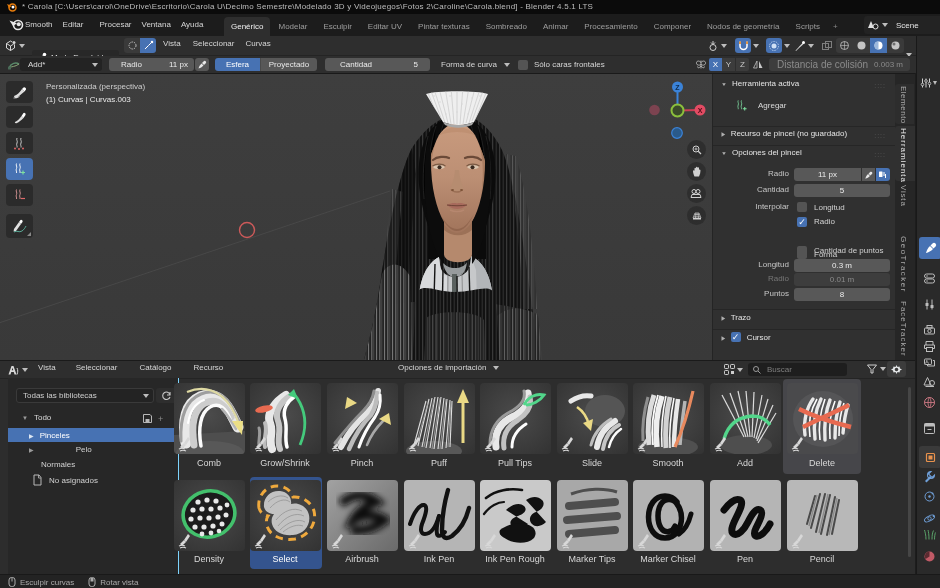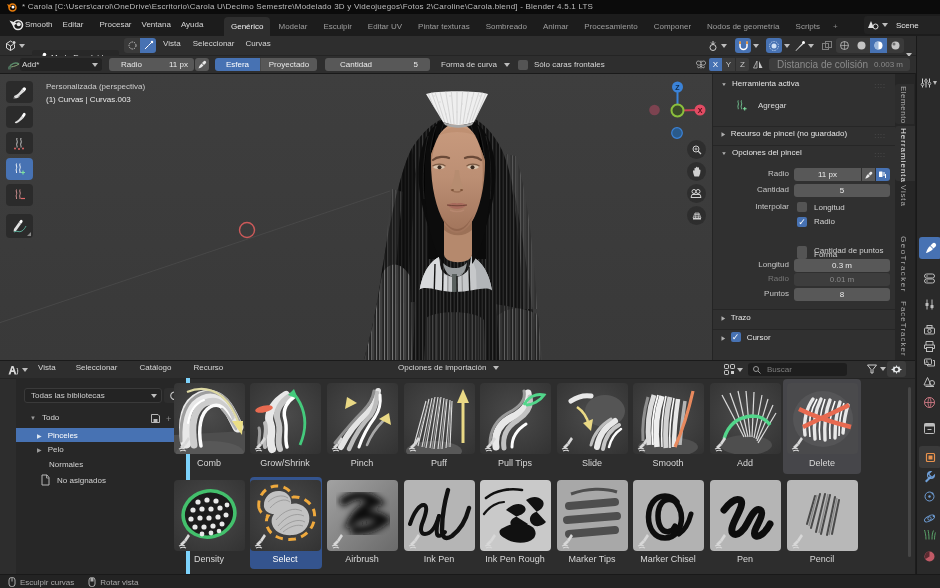--- a/index.html
+++ b/index.html
@@ -167,21 +167,21 @@
 
 <div class="abs" style="left:0;top:56px;width:940px;height:17px;background:#2e2e2e;">
 
   <svg class="abs" style="left:7px;top:2px" width="14" height="13" viewBox="0 0 28 26">
     <path d="M4 20 C8 10 18 8 24 12" fill="none" stroke="#5a8a6a" stroke-width="3"></path>
     <path d="M4 20 C10 16 16 18 24 12" fill="none" stroke="#8aa878" stroke-width="2"></path>
     <rect x="2" y="17" width="6" height="6" rx="1" fill="#4a6a58"></rect>
   </svg>
 
   <div class="abs row" style="left:20px;top:2px;width:82px;height:13px;background:#232323;border-radius:3px;">
-    <span style="color:#dcdcdc;font-size:8px;margin-left:2px;">Add*</span>
+    <span style="color:#dcdcdc;font-size:8px;margin-left:8px;">Add*</span>
     <span class="carat" style="margin-left:auto;margin-right:4px;"></span>
   </div>
 
   <div class="abs fld" style="left:109px;top:2px;width:85px;justify-content:space-between;height:13px;">
     <span style="margin-left:12px;font-size:8px;color:#e8e8e8;">Radio</span>
     <span style="margin-right:6px;font-size:8px;">11 px</span>
   </div>
   <div class="abs fld" style="left:195px;top:2px;width:14px;height:13px;">
     <svg width="11" height="11" viewBox="0 0 22 22">
         <path d="M3 19 C4 15 6 12 9 9 L13 13 C10 16 7 18 3 19 Z" fill="#e8e8e8"></path>
@@ -588,21 +588,21 @@
       <span class="carat" style="margin-left:2px"></span>
     </div>
     <div class="abs" style="left:887px;top:0px;width:19px;height:16px;background:#3c3c3c;border-radius:3px;display:flex;align-items:center;justify-content:center;">
       <svg width="13" height="13" viewBox="0 0 26 26">
           <path d="M13 4 L15 8 L19 7 L20 11 L24 13 L20 15 L19 19 L15 18 L13 22 L11 18 L7 19 L6 15 L2 13 L6 11 L7 7 L11 8 Z" fill="#e4e6e8"></path>
           <circle cx="13" cy="13" r="3.5" fill="#3c3c3c"></circle>
         </svg>
     </div>
   </div>
 
-  <div class="abs" style="left:16px;top:17px;width:170px;height:197px;background:#272727;border-right:4px solid #7dd3fc;">
+  <div class="abs" style="left:8px;top:17px;width:170px;height:197px;background:#272727;border-right:1px solid #7dd3fc;">
     <div class="abs row" style="left:8px;top:10px;width:138px;height:15px;background:#232323;border:1px solid #3a3a3a;border-radius:3px;box-sizing:border-box;">
       <span style="color:#cfcfcf;font-size:8px;margin-left:6px;">Todas las bibliotecas</span>
       <span class="carat" style="margin-left:auto;margin-right:4px;"></span>
     </div>
     <div class="abs" style="left:148px;top:10px;width:21px;height:15px;background:#2e2e2e;border-radius:3px;display:flex;align-items:center;justify-content:center;">
       <svg width="11" height="11" viewBox="0 0 22 22">
           <path d="M18 9 A7.5 7.5 0 1 0 18 14" fill="none" stroke="#c8c8c8" stroke-width="2.2"></path>
           <path d="M18 4 L18 10 L12 10" fill="none" stroke="#c8c8c8" stroke-width="2.2"></path>
         </svg>
     </div>
@@ -614,21 +614,21 @@
       <svg width="11" height="11" viewBox="0 0 22 22">
           <path d="M3 3 L16 3 L19 6 L19 19 L3 19 Z" fill="none" stroke="#b8b8b8" stroke-width="2"></path>
           <rect x="7" y="12" width="8" height="7" fill="#b8b8b8"></rect>
         </svg>
       <span style="color:#8a8a8a;font-size:9px;margin-left:5px;">+</span>
     </div>
     <div class="abs row" style="left:0;top:50px;width:170px;height:14px;background:#4772b3;">
       <span style="color:#dce6f2;font-size:6px;margin-left:21px;margin-right:6px;">▶</span>
         <span style="color:#fff;font-size:8px;">Pinceles</span>
     </div>
-    <div class="abs row" style="left:21px;top:67px;">
+    <div class="abs row" style="left:21px;top:67px;gap:36px;">
         <span style="color:#9a9a9a;font-size:6px;margin-right:6px;">▶</span>
         <span style="color:#d2d2d2;font-size:8px;">Pelo</span>
       </div>
     <div class="abs" style="left:33px;top:82px;color:#d2d2d2;font-size:8px;">Normales</div>
     <div class="abs row" style="left:24px;top:96px;">
       <svg width="11" height="12" viewBox="0 0 22 24">
           <path d="M4 2 L14 2 L18 7 L18 22 L4 22 Z" fill="none" stroke="#b8b8b8" stroke-width="2"></path>
           <path d="M13 2 L13 8 L18 8" fill="none" stroke="#b8b8b8" stroke-width="1.6"></path>
         </svg>
       <span style="color:#d2d2d2;font-size:8px;margin-left:6px;">No asignados</span>

